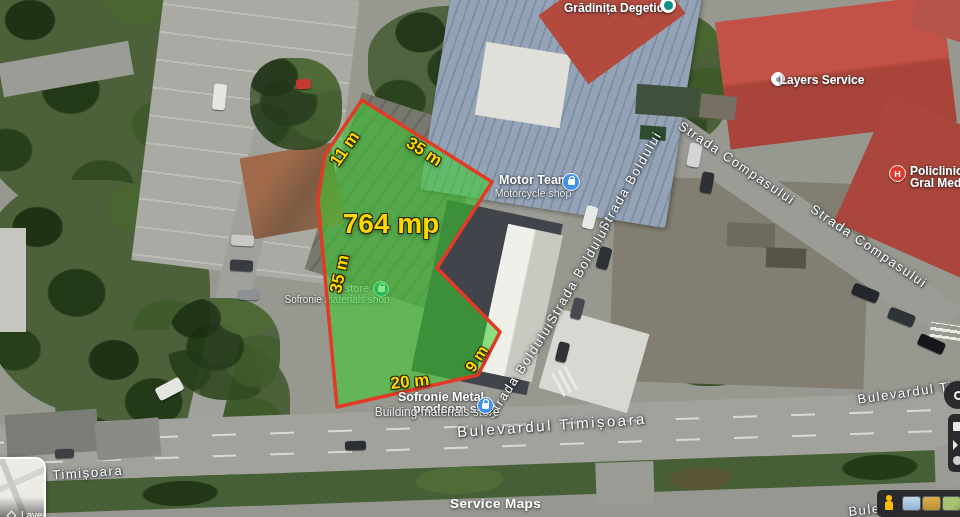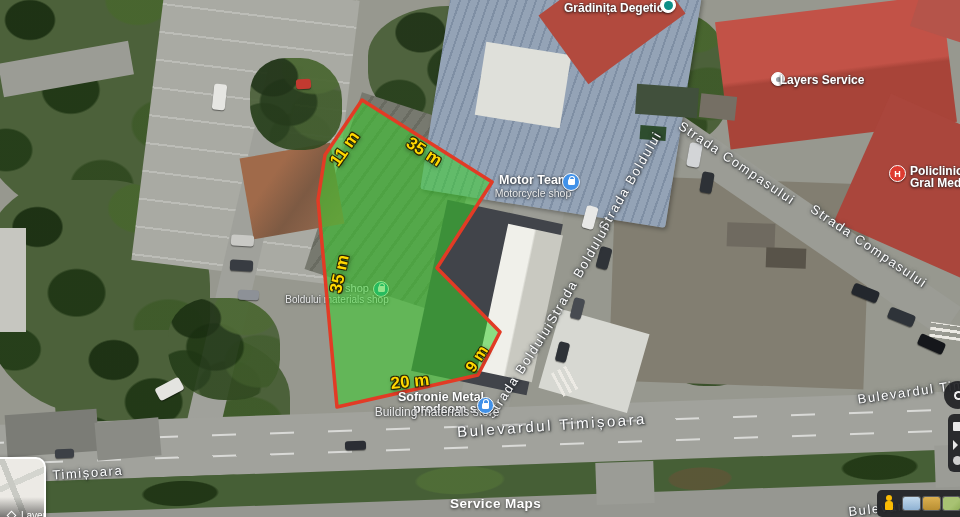--- a/index.html
+++ b/index.html
@@ -119,32 +119,33 @@
     <div class="car" style="left:852px;top:287px;width:27px;height:12px;transform:rotate(22deg);background:#23272d;"></div>
     <div class="car" style="left:888px;top:311px;width:27px;height:12px;transform:rotate(22deg);background:#2e3339;"></div>
     <div class="car" style="left:918px;top:338px;width:27px;height:12px;transform:rotate(24deg);background:#15171b;"></div>
     <div class="car" style="left:688px;top:143px;width:13px;height:24px;transform:rotate(10deg);background:#d3d5d7;"></div>
     <div class="car" style="left:701px;top:172px;width:12px;height:21px;transform:rotate(10deg);background:#2d3136;"></div>
     <div class="car" style="left:156px;top:382px;width:27px;height:14px;transform:rotate(-28deg);background:#e4e4e0;"></div>
     <div class="car" style="left:345px;top:441px;width:21px;height:9px;transform:rotate(-2deg);background:#2b2e34;"></div>
     <div class="car" style="left:55px;top:449px;width:19px;height:9px;transform:rotate(-3deg);background:#3c4046;"></div>
   </div>
 
-  <div class="plabel psub ctr" style="left:357px;top:288px;z-index:2;font-size:11px;">shop</div>
+  <div class="plabel psub ctr" style="left:357px;top:288px;z-index:2;font-size:11px;">store</div>
   <div class="poi-ic" style="left:373px;top:281px;width:16px;height:16px;background:#14a39b;z-index:2;">
       <span class="bag" style="position:relative;"></span>
     </div>
-  <div class="plabel psub ctr" style="left:337px;top:299px;z-index:2;font-size:10px;">Boldului materials shop</div>
+  <div class="plabel psub ctr" style="left:337px;top:299px;z-index:2;font-size:10px;">Sofronie materials shop</div>
 
   <svg width="960" height="517" viewBox="0 0 960 517" style="left:0;top:0;z-index:10;pointer-events:none;">
     <polygon points="362,100 492,182 437,268 500,332 478,375 337,407 318,200 325,155" fill-opacity="0.55" stroke-width="3.5" stroke-linejoin="round" fill="#38cf2b" stroke="#e23b25"></polygon>
   </svg>
 
   <div class="mlabel" style="left:345px;top:149px;transform:translate(-50%,-50%) rotate(-55deg);">11 m</div>
   <div class="mlabel" style="left:424px;top:152px;transform:translate(-50%,-50%) rotate(33deg);">35 m</div>
+  <div class="mlabel" style="left:391px;top:224px;font-size:28px;transform:translate(-50%,-50%);">764 mp</div>
   <div class="mlabel" style="left:340px;top:274px;transform:translate(-50%,-50%) rotate(-78deg);">35 m</div>
   <div class="mlabel" style="left:410px;top:382px;transform:translate(-50%,-50%) rotate(-6deg);">20 m</div>
   <div class="mlabel" style="left:477px;top:359px;font-size:16px;transform:translate(-50%,-50%) rotate(-57deg);">9 m</div>
 
   <div class="slabel ctr" style="left:630px;top:181px;transform:translate(-50%,-50%) rotate(-60deg);">Strada Boldului</div>
   <div class="slabel ctr" style="left:578px;top:274px;transform:translate(-50%,-50%) rotate(-60deg);">Strada Boldului</div>
   <div class="slabel ctr" style="left:520px;top:370px;transform:translate(-50%,-50%) rotate(-57deg);">Strada Boldului</div>
   <div class="slabel ctr" style="left:737px;top:163px;transform:translate(-50%,-50%) rotate(34deg);">Strada Compasului</div>
   <div class="slabel ctr" style="left:869px;top:246px;transform:translate(-50%,-50%) rotate(34deg);">Strada Compasului</div>
   <div class="slabel ctr" style="left:552px;top:425px;font-size:15px;letter-spacing:2.5px;transform:translate(-50%,-50%) rotate(-4deg);">Bulevardul Timișoara</div>

